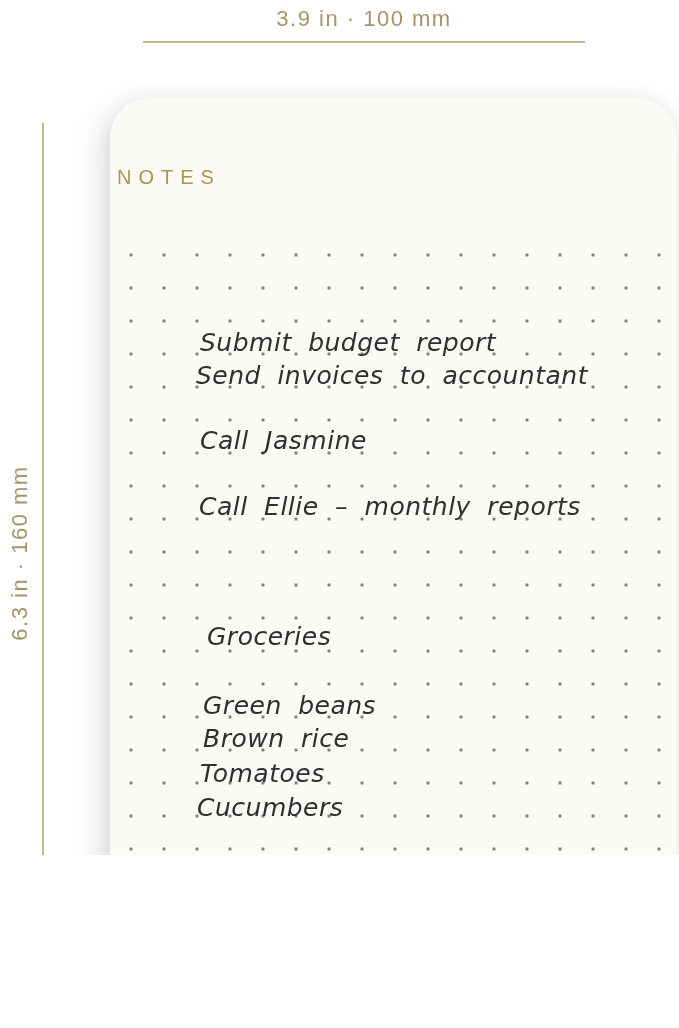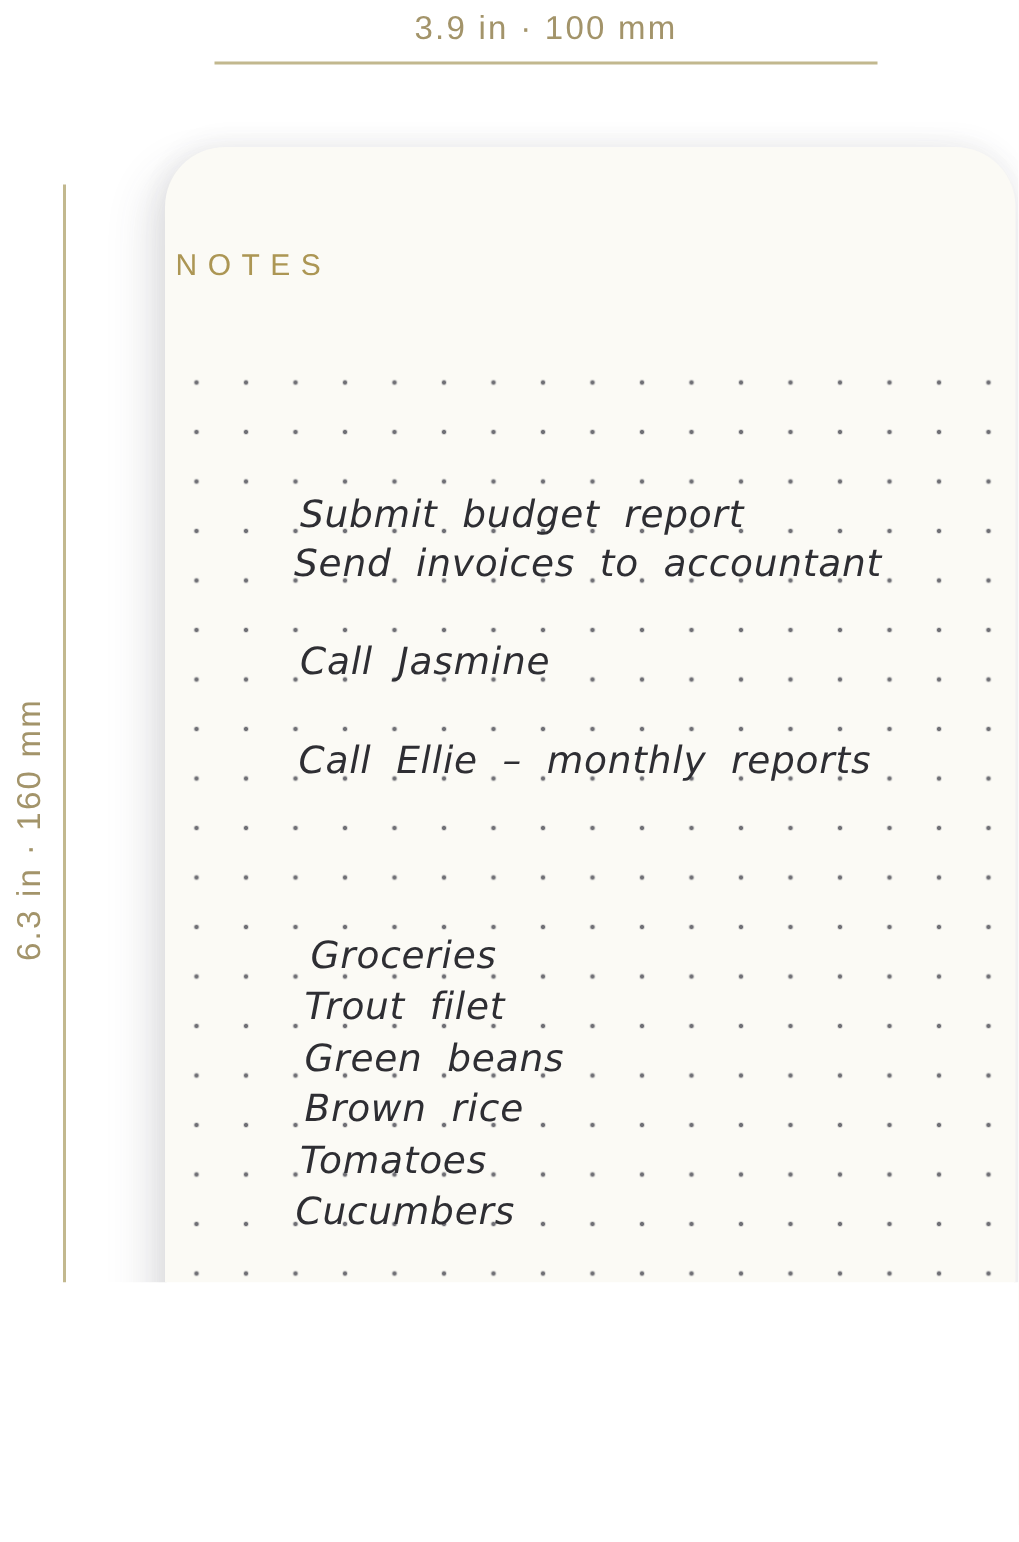--- a/index.html
+++ b/index.html
@@ -101,20 +101,19 @@
   <div class="notepad">
     <div class="notepad-title">NOTES</div>
 
     <div class="dot-grid"></div>
 
     <div class="hand l1">Submit budget report</div>
     <div class="hand l2">Send invoices to accountant</div>
     <div class="hand l3">Call Jasmine</div>
     <div class="hand l4">Call Ellie – monthly reports</div>
     <div class="hand l5">Groceries</div>
-    <div class="hand l6">Trout filet</div>
     <div class="hand l7">Green beans</div>
     <div class="hand l8">Brown rice</div>
     <div class="hand l9">Tomatoes</div>
     <div class="hand l10">Cucumbers</div>
   </div>
 
 </div>
 
 </body></html>

